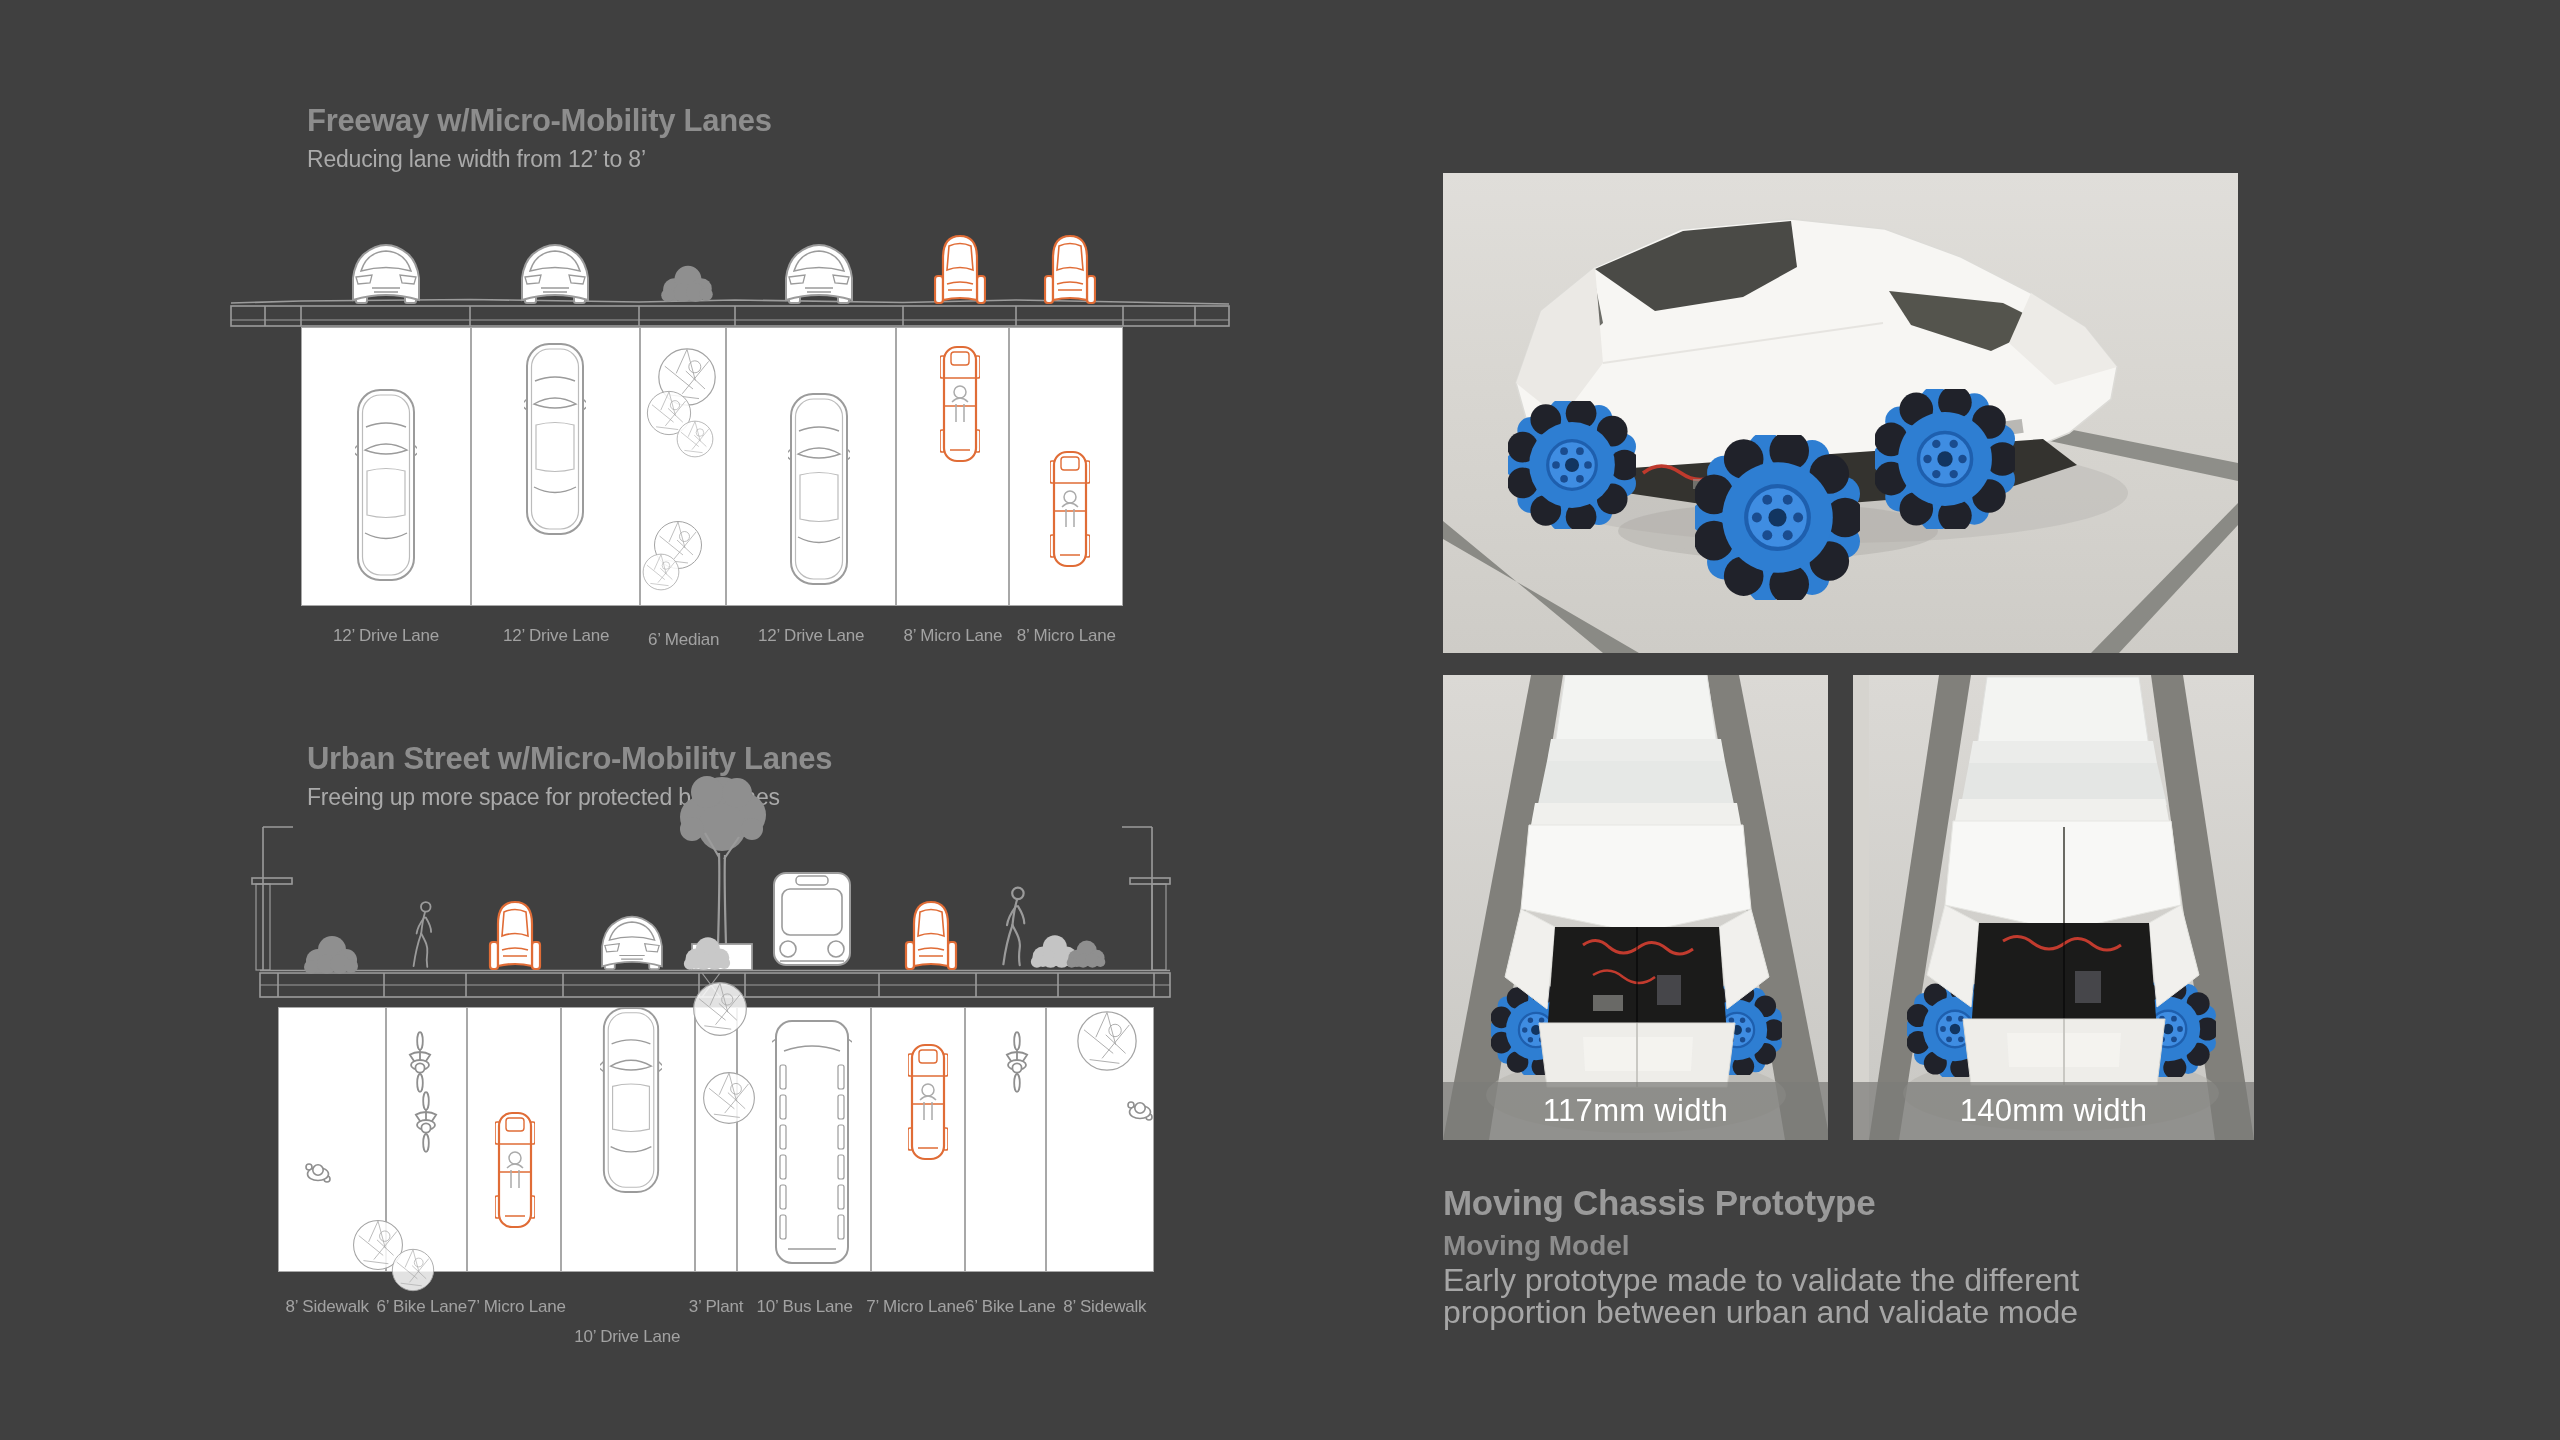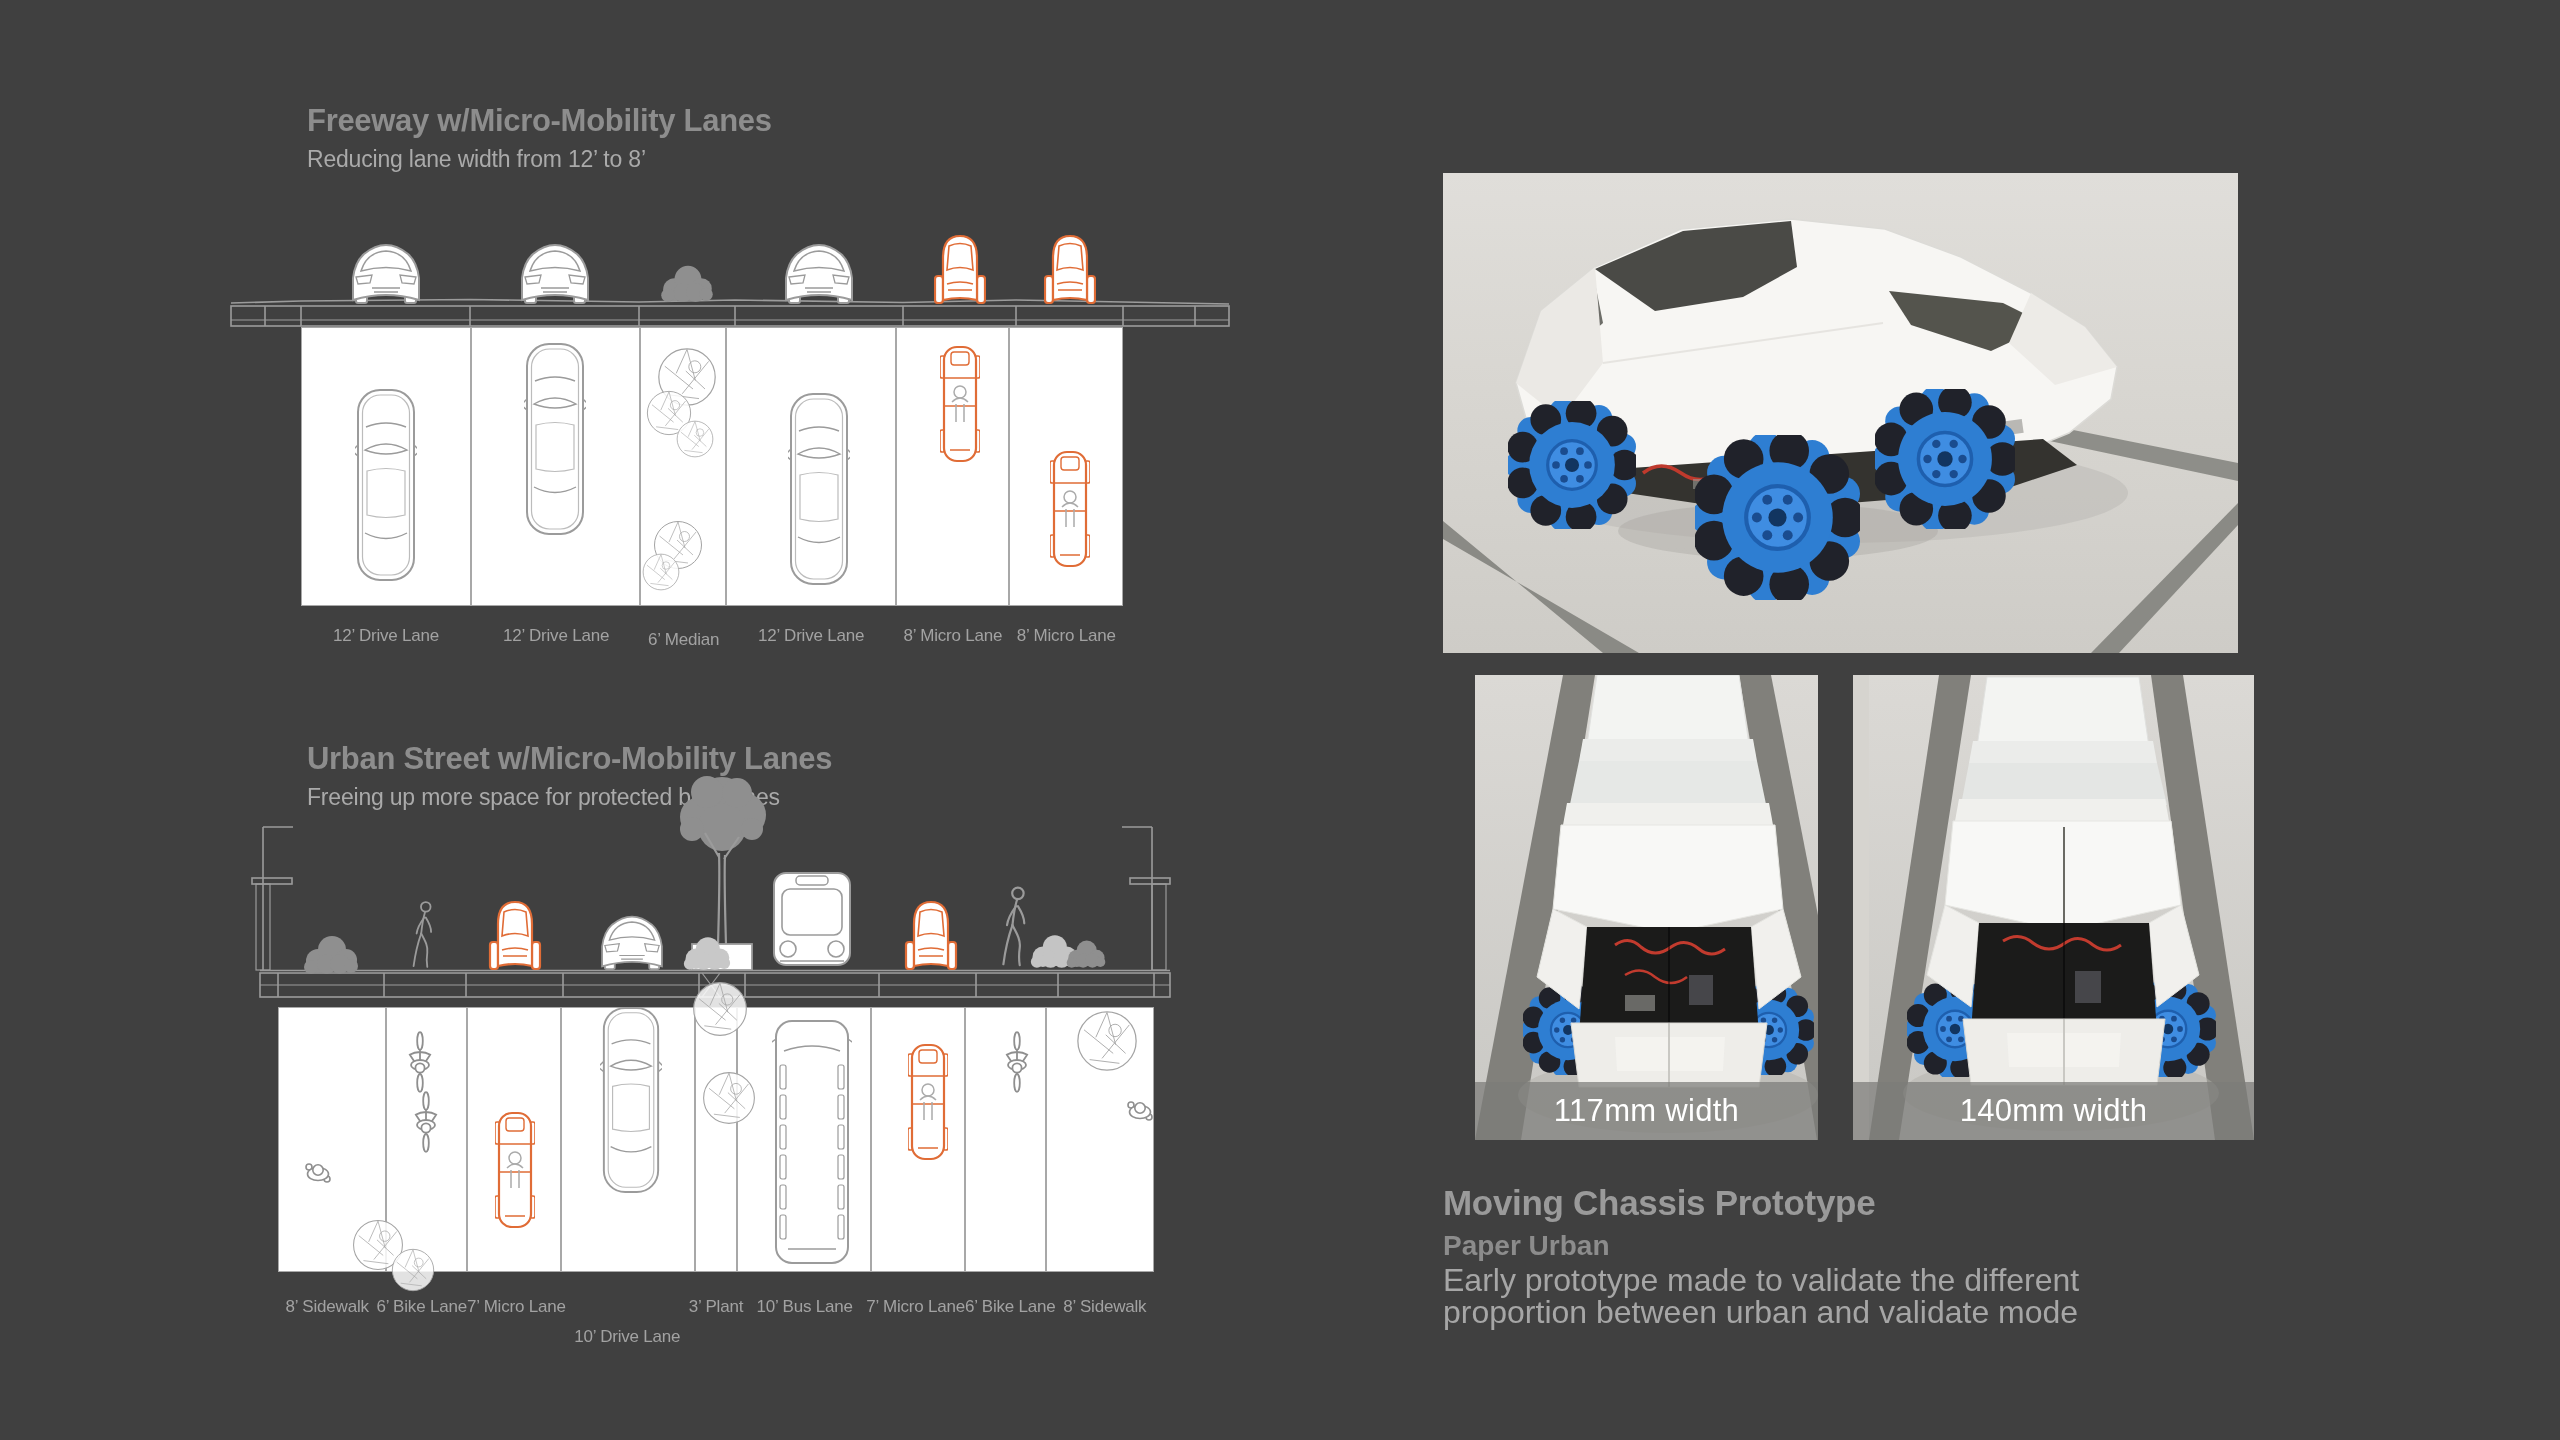--- a/index.html
+++ b/index.html
@@ -393,21 +393,21 @@
         <path d="M200,300 q18,-14 38,0 q20,14 42,-2 q18,-12 38,0 q20,12 42,-2" stroke="#bf3a2d" stroke-width="3.5" fill="none"></path>
         <rect x="250" y="306" width="120" height="10" fill="#9a9995" opacity="0.6"></rect>
         <rect x="520" y="250" width="60" height="14" fill="#b9b8b4" transform="rotate(-8 550 257)"></rect>
       </g>
       <use href="#mecanum" x="65" y="228" width="128" height="128"></use>
       <use href="#mecanum" x="252" y="262" width="165" height="165"></use>
       <use href="#mecanum" x="432" y="216" width="140" height="140"></use>
     </svg>
   </div>
 
-  <div class="photo" style="left:1443px;top:675px;width:343px;height:465px;margin-left:32px;">
+  <div class="photo" style="left:1443px;top:675px;width:385px;height:465px;">
     <svg width="387" height="465" viewBox="0 0 387 465">
       <defs>
         <linearGradient id="floorB" x1="0" y1="0" x2="0" y2="1">
           <stop offset="0" stop-color="#dbd9d5"></stop>
             <stop offset="1" stop-color="#c9c8c4"></stop>
         </linearGradient>
       </defs>
       <rect width="387" height="465" fill="url(#floorB)"></rect>
       <polygon points="88,0 120,0 46,465 0,465" fill="#81807b"></polygon>
       <polygon points="264,0 296,0 387,465 342,465" fill="#81807b"></polygon>
@@ -463,19 +463,19 @@
         <polygon points="138,358 252,358 250,392 140,392" fill="#f4f3ef" opacity="0.9"></polygon>
         <line x1="195" y1="344" x2="195" y2="410" stroke="#c9c8c3" stroke-width="2"></line>
       </g>
     </svg>
     <div class="caption-bar">
       <span>140mm width</span>
     </div>
   </div>
 
   <div class="abs proto-heading" style="left:1443px;top:1183px;">Moving Chassis Prototype</div>
-  <div class="abs proto-subheading" style="left:1443px;top:1230px;">Paper Urban</div>
+  <div class="abs proto-subheading" style="left:1443px;top:1230px;">Moving Model</div>
   <div class="abs proto-desc" style="left:1443px;top:1264px;">
     <div>Early prototype made to validate the different</div>
     <div>proportion between urban and validate mode</div>
   </div>
 
 </div>
 
 </body></html>

